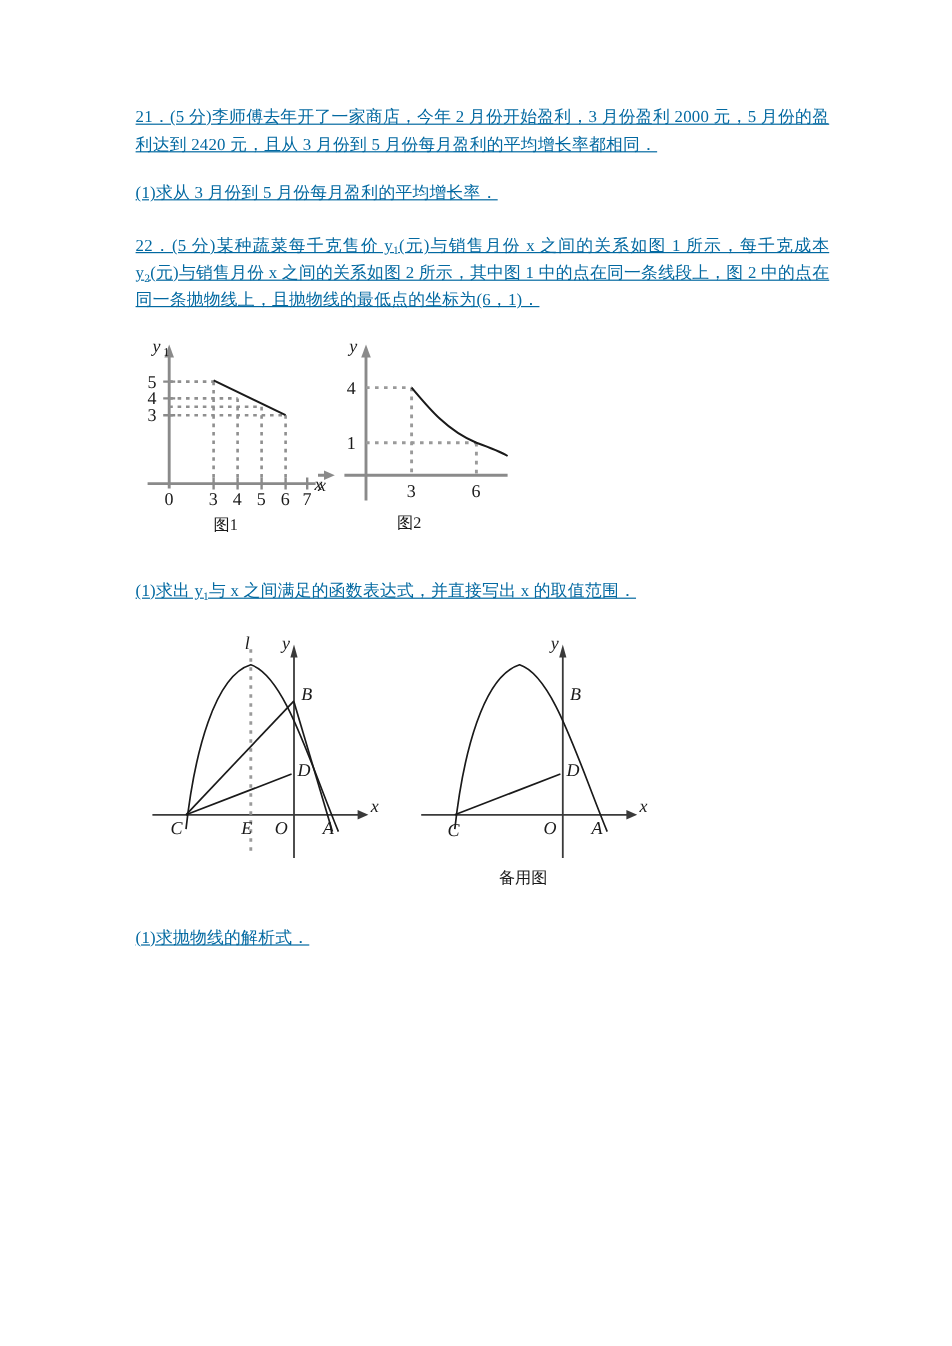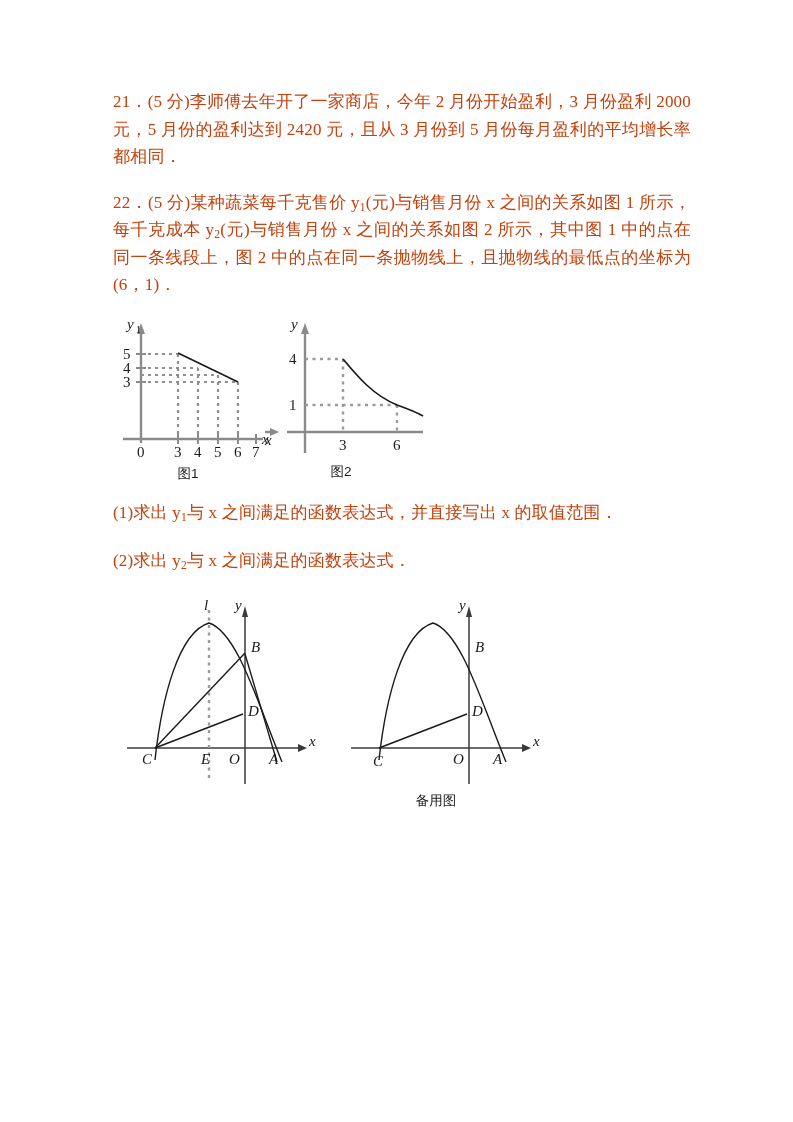--- a/index.html
+++ b/index.html
@@ -22,26 +22,27 @@
     height: 1122px;
     background: #ffffff;
   }
   .content {
     position: absolute;
     left: 113px;
     top: 88px;
     width: 578px;
   }
   .para {
-    font-size: 17px;
+    font-size: 14px;
     line-height: 1.62;
     letter-spacing: 0.2px;
     text-align: justify;
     margin: 0 0 18px 0;
-    color: #c2410c;
+    color: #0369a1;
+    text-decoration: underline;
   }
   .para.tight { margin-bottom: 16px; }
   .para.q     { margin-bottom: 21px; }
   sub {
     font-size: 0.68em;
     vertical-align: -0.28em;
     line-height: 0;
   }
   sup {
     font-size: 0.68em;
@@ -55,21 +56,21 @@
   }
   .figrow.big { height: 215px; }
   .fig {
     position: absolute;
     top: 0;
   }
   .fig svg { display: block; }
   .caption {
     text-align: center;
     font-size: 13.5px;
-    font-family: Liberation Sans, sans-serif;
+    font-family: Liberation Serif, serif;
   }
   .axis-line {
     stroke: #8a8a8a;
     stroke-width: 2.4;
     fill: none;
   }
   .axis-dark {
     stroke: #3a3a3a;
     stroke-width: 1.5;
     fill: none;
@@ -117,20 +118,21 @@
     fill: #1a1a1a;
   }
 </style>
 </head>
 <body>
 
 <div class="page">
   <div class="content">
 
     <p class="para">21．(5 分)李师傅去年开了一家商店，今年 2 月份开始盈利，3 月份盈利 2000 元，5 月份的盈利达到 2420 元，且从 3 月份到 5 月份每月盈利的平均增长率都相同．</p>
+    <p class="para q">(1)求从 3 月份到 5 月份每月盈利的平均增长率．</p>
 
     <p class="para tight"><span>22．(5 分)某种蔬菜每千克售价 y</span><sub>1</sub><span>(元)与销售月份 x 之间的关系如图 1 所示，每千克成本 y</span><sub>2</sub><span>(元)与销售月份 x 之间的关系如图 2 所示，其中图 1 中的点在同一条线段上，图 2 中的点在同一条抛物线上，且抛物线的最低点的坐标为(6，1)．</span></p>
 
     <div class="figrow">
 
       <div class="fig" style="left:0px;">
         <svg width="160" height="148" viewBox="0 0 160 148">
 
           <line class="axis-line" x1="28" y1="128" x2="28" y2="16"></line>
           <polygon points="28,8 24,19 32,19" fill="#8a8a8a"></polygon>
@@ -198,23 +200,22 @@
           <text class="lbl-it" x="30" y="14">y</text>
           <text class="lbl" x="28" y="49">4</text>
           <text class="lbl" x="28" y="95">1</text>
           <text class="lbl" x="78" y="135">3</text>
           <text class="lbl" x="132" y="135">6</text>
         </svg>
         <div class="caption" style="width:160px;margin-top:0;">图2</div>
       </div>
     </div>
 
-    <p class="para q" style="margin-top:14px;"><span>(1)求出 y</span><sub>1</sub><span>与 x 之间满足的函数表达式，并直接写出 x 的取值范围．</span></p>
-
-    <p class="para q"><span>(2)求出 y</span><sub>2</sub><span>与 x 之间满足的函数表达式．</span></p>
+    <p class="para q" style="margin-top:34px;"><span>(1)求出 y</span><sub>1</sub><span>与 x 之间满足的函数表达式，并直接写出 x 的取值范围．</span></p>
+
 
 
 
     <div class="figrow big">
 
       <div class="fig" style="left:4px;">
         <svg width="215" height="200" viewBox="0 0 215 200">
 
           <line class="axis-dark" x1="128" y1="188" x2="128" y2="18"></line>
           <polygon points="128,10 125,21 131,21" fill="#3a3a3a"></polygon>
@@ -262,15 +263,16 @@
           <text class="lbl-it" x="32" y="170">C</text>
           <text class="lbl-it" x="112" y="168">O</text>
           <text class="lbl-it" x="152" y="168">A</text>
           <text class="lbl-it" x="134" y="56">B</text>
           <text class="lbl-it" x="131" y="120">D</text>
         </svg>
         <div class="caption" style="width:190px;margin-top:-4px;">备用图</div>
       </div>
     </div>
 
+    <p class="para q" style="margin-top:30px;">(1)求抛物线的解析式．</p>
 
   </div>
 </div>
 
 </body></html>

